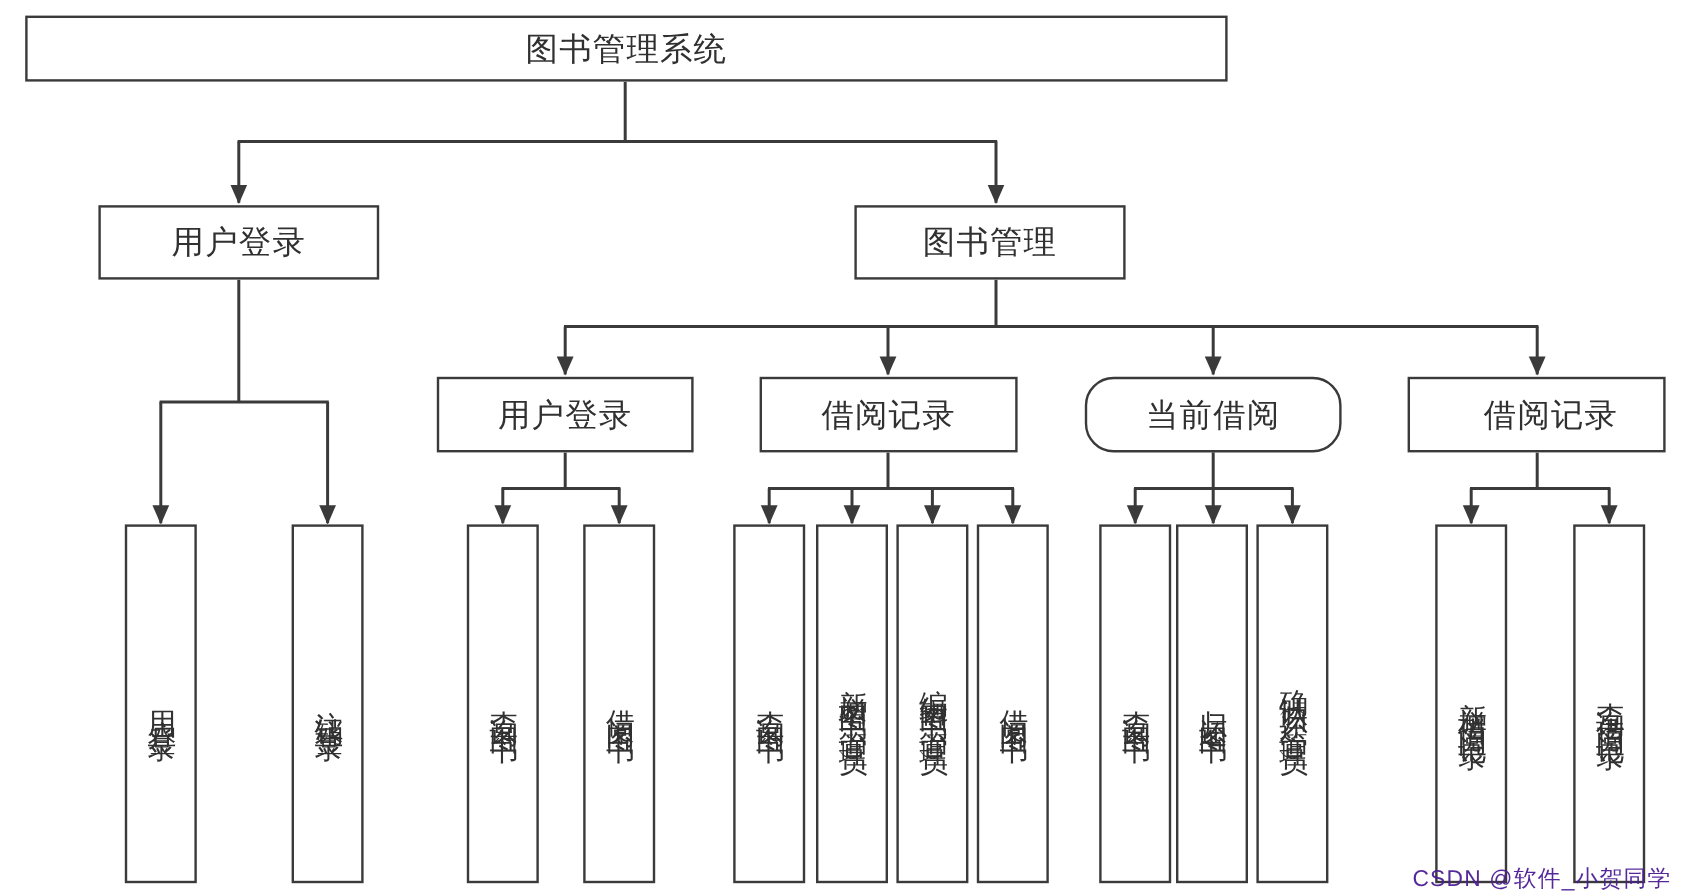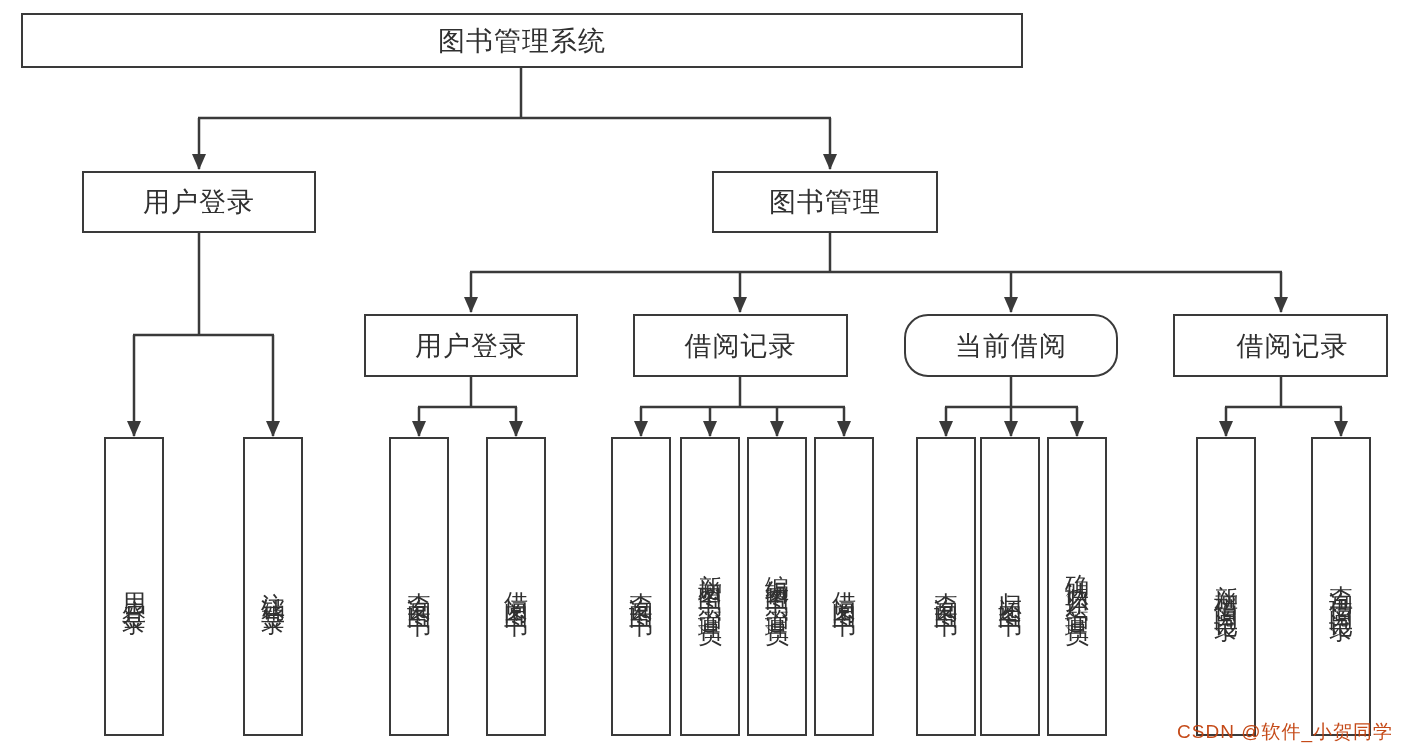--- a/index.html
+++ b/index.html
@@ -52,21 +52,21 @@
     line-height: 1;
     color: #303030;
     white-space: nowrap;
   }
   .watermark {
     position: absolute;
     top: 719px;
     right: 12px;
     font-size: 19px;
     letter-spacing: 1px;
-    color: #c2410c;
+    color: #4c1d95;
     opacity: 0.95;
     z-index: 5;
     white-space: nowrap;
   }
 </style>
 </head>
 <body>
 
 <div class="canvas">
 

